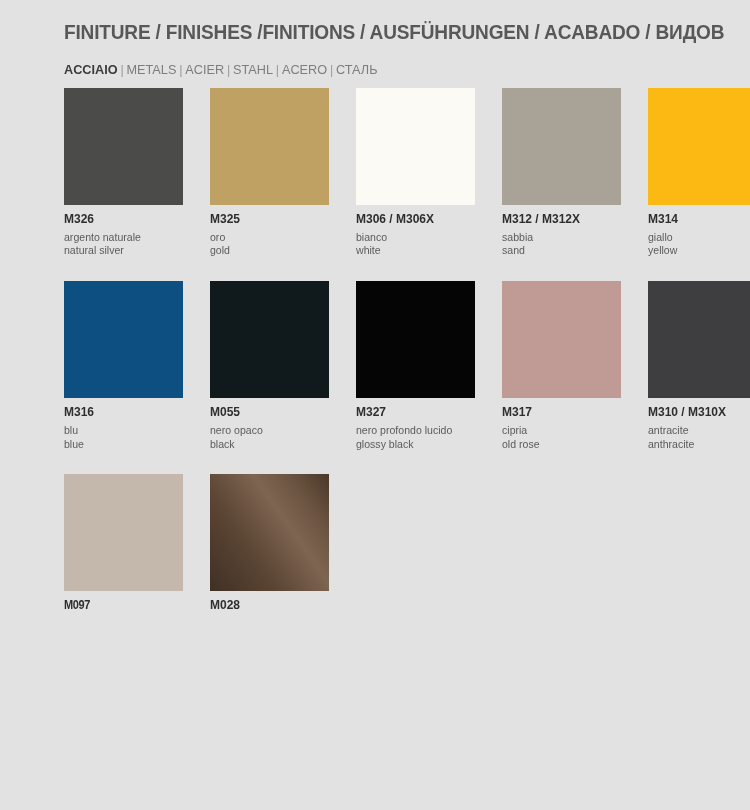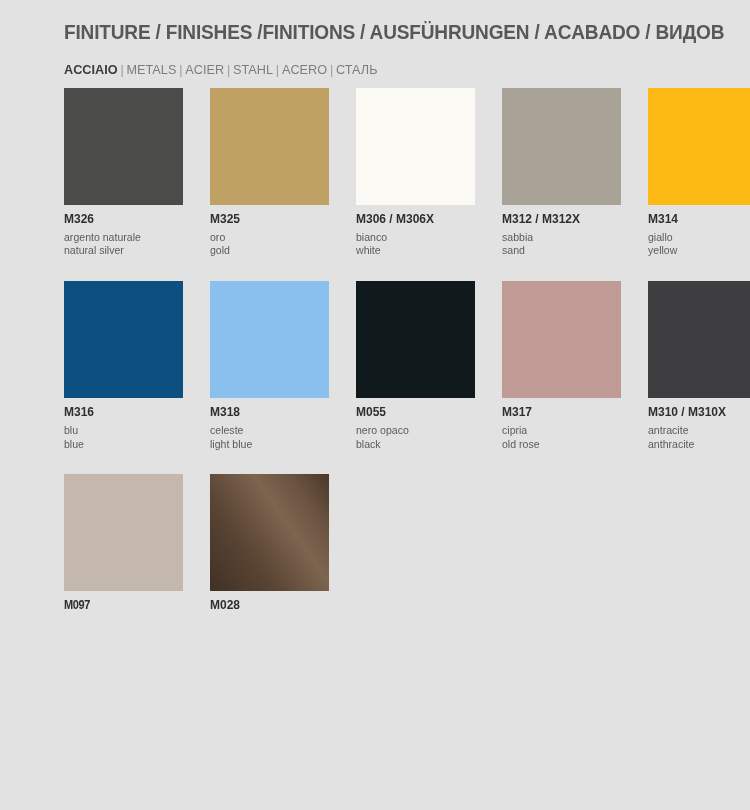--- a/index.html
+++ b/index.html
@@ -111,34 +111,34 @@
       </div>
       <div class="cell">
         <div class="swatch" style="background: rgb(13, 79, 129);">
           <div class="tex fin-flat"></div>
         </div>
         <div class="code">M316</div>
         <div class="nm first">blu</div>
         <div class="nm">blue</div>
       </div>
       <div class="cell">
-        <div class="swatch" style="background: rgb(138, 192, 238);">
-          <div class="tex fin-flat"></div>
-        </div>
-        <div class="code">M318</div>
-        <div class="nm first">celeste</div>
-        <div class="nm">light blue</div>
-      </div>
-      <div class="cell">
         <div class="swatch" style="background: rgb(16, 25, 28);">
           <div class="tex fin-satin"></div>
         </div>
         <div class="code">M055</div>
         <div class="nm first">nero opaco</div>
         <div class="nm">black</div>
+      </div>
+      <div class="cell">
+        <div class="swatch" style="background: rgb(5, 5, 6);">
+          <div class="tex fin-gloss"></div>
+        </div>
+        <div class="code">M327</div>
+        <div class="nm first">nero profondo lucido</div>
+        <div class="nm">glossy black</div>
       </div>
       <div class="cell">
         <div class="swatch" style="background: rgb(192, 154, 148);">
           <div class="tex fin-satin"></div>
         </div>
         <div class="code">M317</div>
         <div class="nm first">cipria</div>
         <div class="nm">old rose</div>
       </div>
       <div class="cell">

